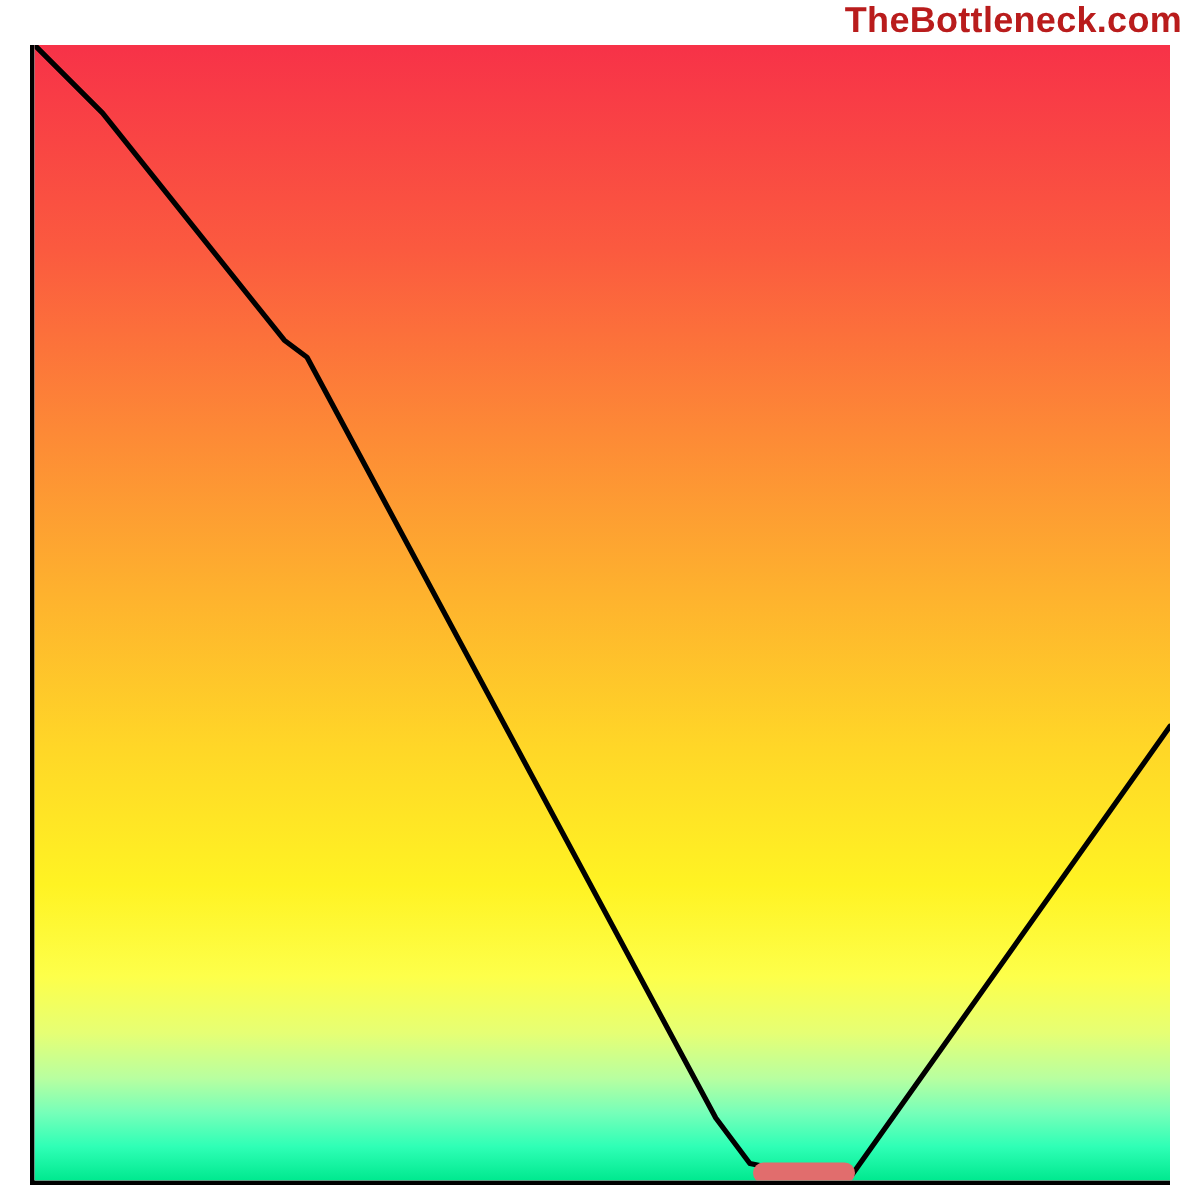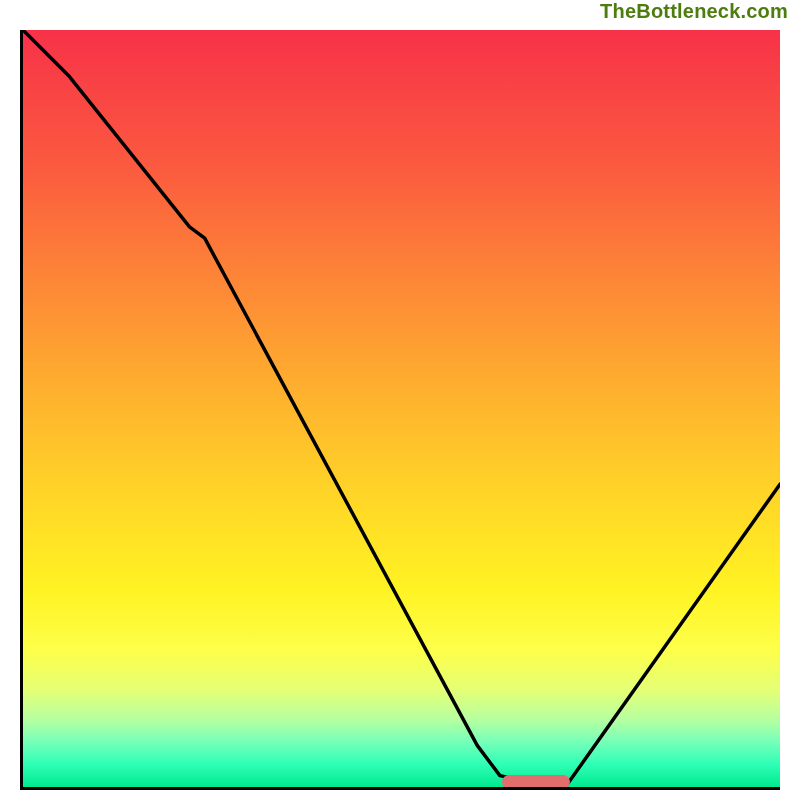--- a/index.html
+++ b/index.html
@@ -13,23 +13,23 @@
   .stage {
     position: relative;
     width: 800px;
     height: 800px;
   }
   .watermark {
     position: absolute;
     top: 0;
     right: 12px;
     font-family: Arial, Helvetica, sans-serif;
-    font-size: 20px;
+    font-size: 24px;
     font-weight: 600;
-    color: #4d7c0f;
+    color: #b91c1c;
     letter-spacing: 0.2px;
     user-select: none;
   }
   .plot-frame {
     position: absolute;
     left: 20px;
     top: 30px;
     width: 760px;
     height: 760px;
     border-left: 3px solid #000;

